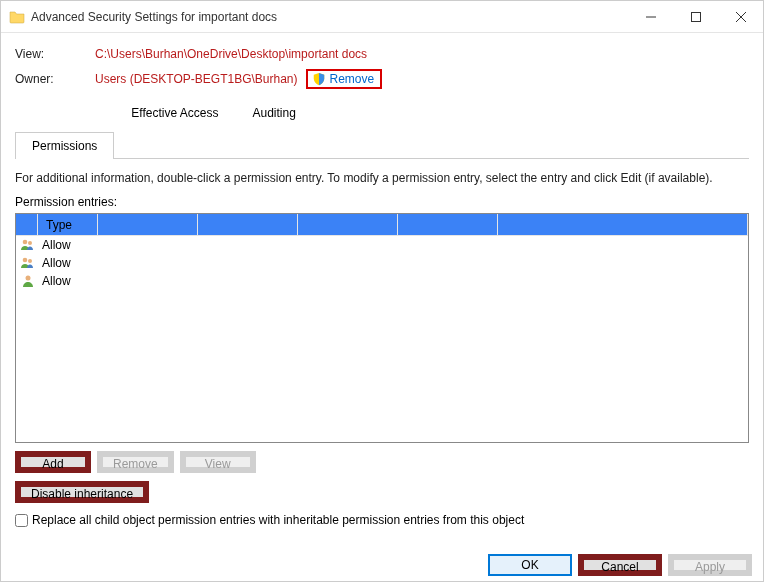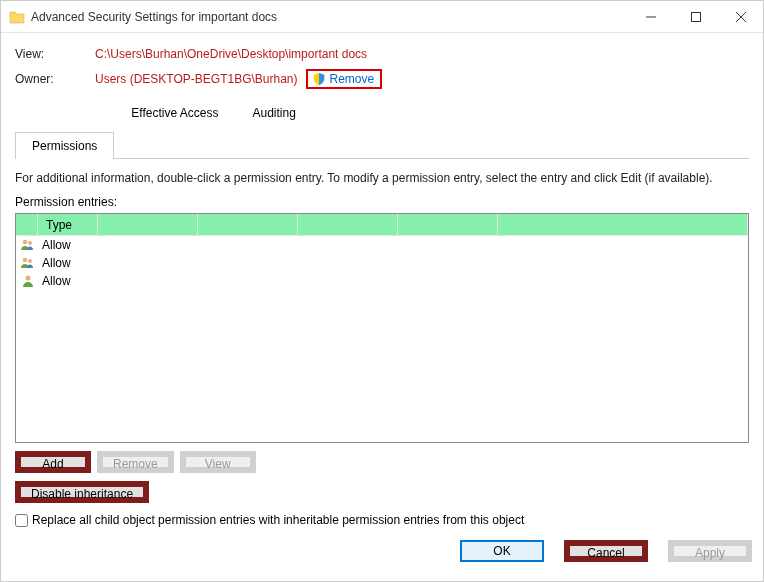--- a/index.html
+++ b/index.html
@@ -80,21 +80,21 @@
 }
 .entries-label { font-size: 12px; margin-bottom: 4px; }
 .listview {
   border: 1px solid #888;
   height: 230px;
   background: #fff;
   overflow: auto;
 }
 .lv-header {
   display: flex;
-  background: #86efac;
+  background: #3b82f6;
   border-bottom: 1px solid #e5e5e5;
   height: 22px;
   align-items: center;
 }
 .lv-hcell {
   padding: 2px 8px;
   font-size: 12px;
   border-right: 1px solid #e5e5e5;
   height: 100%;
   display: flex;
@@ -133,24 +133,24 @@
 .checkbox-row {
   display: flex;
   align-items: center;
   gap: 4px;
   margin-top: 10px;
   font-size: 12px;
 }
 .checkbox-row input { width: 13px; height: 13px; }
 .footer {
   position: absolute;
-  bottom: 20px;
+  bottom: 6px;
   right: 12px;
   display: flex;
-  gap: 20px;
+  gap: 6px;
 }
 .footer .btn.primary {
   border: 1px solid #0078d7;
   background: #e5f1fb;
   box-shadow: 0 0 0 1px #0078d7 inset;
 }
 </style>
 </head>
 <body>
 

